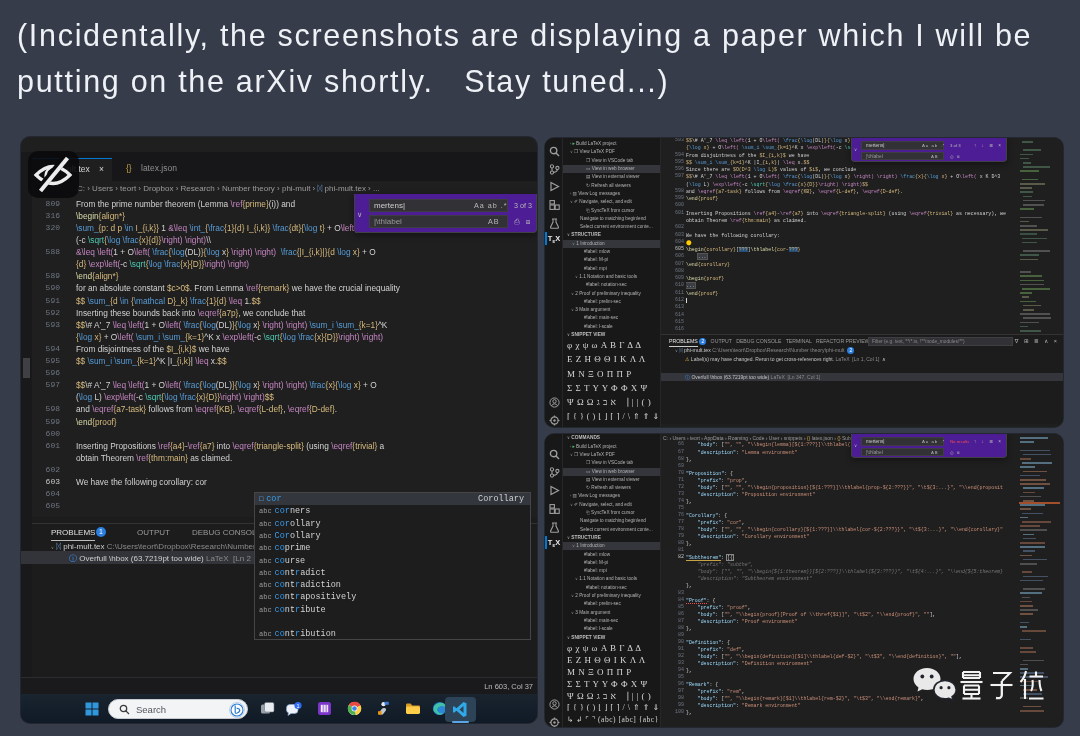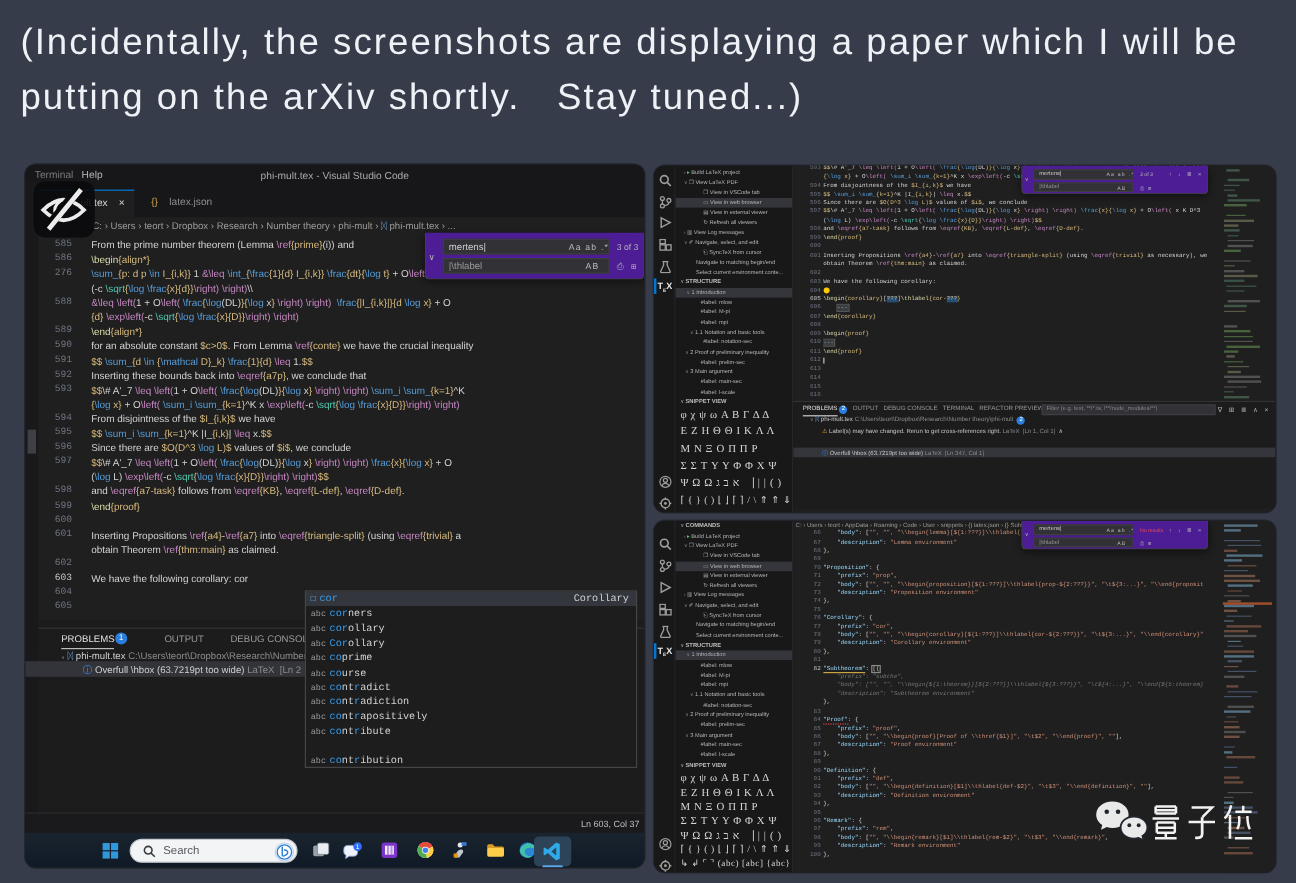--- a/index.html
+++ b/index.html
@@ -75,66 +75,60 @@
 .ptr .r1{position:absolute;left:14px;color:#cccccc;font-size:5.2px;white-space:pre}
 .ptr .r2{position:absolute;left:24px;color:#c5c5c5;font-size:5px;white-space:pre}
 .ptr .hirow{position:absolute;left:0;right:0;height:8.5px;background:#34363c}
 .dim{color:#8b8b8b}
 
 #wm{position:absolute;right:33px;top:666px;width:135px;height:42px}
 </style></head><body>
 <div id="page">
 <div id="headline">(Incidentally, the screenshots are displaying a paper which I will be<br>putting on the arXiv shortly.&nbsp;&nbsp; Stay tuned...)</div>
 <div id="lp" class="panel" style="left:21px;top:137px;width:516px;height:586px">
-<div class="titlebar">
-        <span class="menu" style="left:8px;color:#7a7a7a">Terminal</span>
-        <span class="menu" style="left:47px">Help</span>
-        <div class="wtitle">phi-mult.tex - Visual Studio Code</div>
-      </div>
 <div class="tabbar">
         <div class="tab1">
           <span style="position:absolute;left:28px;top:5px">...ult.tex</span>
           <span style="position:absolute;right:8px;top:5px">×</span>
         </div>
         <div class="tab2">
           <span style="position:absolute;left:13px;top:5px;color:#c8a342">{}</span>
           <span style="position:absolute;left:28px;top:5px">latex.json</span>
         </div>
       </div>
 <div class="crumb"><span style="padding-left:45px">C: › Users › teort › Dropbox › Research › Number theory › phi-mult › <span style="color:#6ea0d8">ᛞ</span> phi-mult.tex › ...</span></div>
 <div class="leftstrip">
         <div class="lthumb"></div>
       </div>
-<div class="lnum" style="top:60.7px">585</div>
+<div class="lnum" style="top:60.7px">809</div>
 <div class="lrow" style="top:60.7px"><span class="w">From the prime number theorem (Lemma </span><span class="m">\ref</span><span class="g">{prime}</span><span class="w">(i)) and</span></div>
-<div class="lnum" style="top:72.8px">586</div>
+<div class="lnum" style="top:72.8px">316</div>
 <div class="lrow" style="top:72.8px"><span class="y">\begin</span><span class="g">{align*}</span></div>
-<div class="lnum" style="top:84.9px">276</div>
+<div class="lnum" style="top:84.9px">320</div>
 <div class="lrow" style="top:84.9px"><span class="b">\sum_</span><span class="g">{p: d p </span><span class="b">\in</span><span class="g"> I_{i,k}}</span><span class="w"> 1 </span><span class="m">&amp;\leq </span><span class="b">\int_</span><span class="g">{</span><span class="b">\frac</span><span class="g">{1}{d}</span><span class="g"> I_{i,k}}</span><span class="w"> </span><span class="b">\frac</span><span class="g">{dt}{</span><span class="b">\log</span><span class="g"> t}</span><span class="w"> + O</span><span class="m">\left(</span></div>
 <div class="lrow" style="top:97.0px"><span class="w">(-c </span><span class="t">\sqrt</span><span class="g">{</span><span class="b">\log </span><span class="b">\frac</span><span class="g">{x}{d}</span><span class="g">}</span><span class="m">\right)</span><span class="w"> </span><span class="m">\right)</span><span class="w">\\</span></div>
 <div class="lnum" style="top:109.1px">588</div>
 <div class="lrow" style="top:109.1px"><span class="m">&amp;\leq \left(</span><span class="w">1 + O</span><span class="m">\left( </span><span class="b">\frac</span><span class="g">{</span><span class="b">\log</span><span class="w">(DL)</span><span class="g">}{</span><span class="b">\log</span><span class="w"> x</span><span class="g">}</span><span class="w"> </span><span class="m">\right)</span><span class="w"> </span><span class="m">\right)</span><span class="w">  </span><span class="b">\frac</span><span class="g">{|I_{i,k}|}{d </span><span class="b">\log</span><span class="g"> x}</span><span class="w"> + O</span></div>
 <div class="lrow" style="top:121.2px"><span class="g">{d}</span><span class="w"> </span><span class="m">\exp\left(</span><span class="w">-c </span><span class="t">\sqrt</span><span class="g">{</span><span class="b">\log </span><span class="b">\frac</span><span class="g">{x}{D}</span><span class="g">}</span><span class="m">\right)</span><span class="w"> </span><span class="m">\right)</span></div>
 <div class="lnum" style="top:133.3px">589</div>
 <div class="lrow" style="top:133.3px"><span class="y">\end</span><span class="g">{align*}</span></div>
 <div class="lnum" style="top:145.4px">590</div>
-<div class="lrow" style="top:145.4px"><span class="w">for an absolute constant </span><span class="g">$c&gt;0$</span><span class="w">. From Lemma </span><span class="m">\ref</span><span class="g">{conte}</span><span class="w"> we have the crucial inequality</span></div>
+<div class="lrow" style="top:145.4px"><span class="w">for an absolute constant </span><span class="g">$c&gt;0$</span><span class="w">. From Lemma </span><span class="m">\ref</span><span class="g">{remark}</span><span class="w"> we have the crucial inequality</span></div>
 <div class="lnum" style="top:157.5px">591</div>
 <div class="lrow" style="top:157.5px"><span class="g">$$ </span><span class="b">\sum_</span><span class="g">{d </span><span class="b">\in</span><span class="g"> {</span><span class="b">\mathcal</span><span class="g"> D}_k}</span><span class="w"> </span><span class="b">\frac</span><span class="g">{1}{d}</span><span class="w"> </span><span class="m">\leq</span><span class="w"> 1.</span><span class="g">$$</span></div>
 <div class="lnum" style="top:169.6px">592</div>
 <div class="lrow" style="top:169.6px"><span class="w">Inserting these bounds back into </span><span class="m">\eqref</span><span class="g">{a7p}</span><span class="w">, we conclude that</span></div>
 <div class="lnum" style="top:181.7px">593</div>
 <div class="lrow" style="top:181.7px"><span class="g">$$</span><span class="w">\# A'_7 </span><span class="m">\leq \left(</span><span class="w">1 + O</span><span class="m">\left( </span><span class="b">\frac</span><span class="g">{</span><span class="b">\log</span><span class="w">(DL)</span><span class="g">}{</span><span class="b">\log</span><span class="w"> x</span><span class="g">}</span><span class="w"> </span><span class="m">\right) \right)</span><span class="w"> </span><span class="b">\sum_i</span><span class="w"> </span><span class="b">\sum_</span><span class="g">{k=1}</span><span class="w">^K </span></div>
 <div class="lrow" style="top:193.8px"><span class="g">{</span><span class="b">\log</span><span class="g"> x}</span><span class="w"> + O</span><span class="m">\left( </span><span class="b">\sum_i</span><span class="w"> </span><span class="b">\sum_</span><span class="g">{k=1}</span><span class="w">^K x </span><span class="m">\exp\left(</span><span class="w">-c </span><span class="t">\sqrt</span><span class="g">{</span><span class="b">\log </span><span class="b">\frac</span><span class="g">{x}{D}</span><span class="g">}</span><span class="m">\right) \right)</span></div>
 <div class="lnum" style="top:205.9px">594</div>
 <div class="lrow" style="top:205.9px"><span class="w">From disjointness of the </span><span class="g">$I_{i,k}$</span><span class="w"> we have</span></div>
 <div class="lnum" style="top:218.0px">595</div>
 <div class="lrow" style="top:218.0px"><span class="g">$$ </span><span class="b">\sum_i</span><span class="w"> </span><span class="b">\sum_</span><span class="g">{k=1}</span><span class="w">^K |I_</span><span class="g">{i,k}</span><span class="w">| </span><span class="m">\leq</span><span class="w"> x.</span><span class="g">$$</span></div>
 <div class="lnum" style="top:230.1px">596</div>
-<div class="lrow" style="top:230.1px"><span class="w">Since there are </span><span class="g">$O(D^3 </span><span class="b">\log</span><span class="g"> L)$</span><span class="w"> values of </span><span class="g">$i$</span><span class="w">, we conclude</span></div>
 <div class="lnum" style="top:242.2px">597</div>
 <div class="lrow" style="top:242.2px"><span class="g">$$</span><span class="w">\# A'_7 </span><span class="m">\leq \left(</span><span class="w">1 + O</span><span class="m">\left( </span><span class="b">\frac</span><span class="g">{</span><span class="b">\log</span><span class="w">(DL)</span><span class="g">}{</span><span class="b">\log</span><span class="w"> x</span><span class="g">}</span><span class="w"> </span><span class="m">\right) \right)</span><span class="w"> </span><span class="b">\frac</span><span class="g">{x}{</span><span class="b">\log</span><span class="g"> x}</span><span class="w"> + O</span></div>
 <div class="lrow" style="top:254.3px"><span class="w">(</span><span class="b">\log</span><span class="w"> L) </span><span class="m">\exp\left(</span><span class="w">-c </span><span class="t">\sqrt</span><span class="g">{</span><span class="b">\log </span><span class="b">\frac</span><span class="g">{x}{D}</span><span class="g">}</span><span class="m">\right) \right)</span><span class="g">$$</span></div>
 <div class="lnum" style="top:266.4px">598</div>
 <div class="lrow" style="top:266.4px"><span class="w">and </span><span class="m">\eqref</span><span class="g">{a7-task}</span><span class="w"> follows from </span><span class="m">\eqref</span><span class="g">{KB}</span><span class="w">, </span><span class="m">\eqref</span><span class="g">{L-def}</span><span class="w">, </span><span class="m">\eqref</span><span class="g">{D-def}</span><span class="w">.</span></div>
 <div class="lnum" style="top:278.5px">599</div>
 <div class="lrow" style="top:278.5px"><span class="y">\end</span><span class="g">{proof}</span></div>
 <div class="lnum" style="top:290.6px">600</div>
 <div class="lnum" style="top:302.7px">601</div>
 <div class="lrow" style="top:302.7px"><span class="w">Inserting Propositions </span><span class="m">\ref</span><span class="g">{a4}</span><span class="w">-</span><span class="m">\ref</span><span class="g">{a7}</span><span class="w"> into </span><span class="m">\eqref</span><span class="g">{triangle-split}</span><span class="w"> (using </span><span class="m">\eqref</span><span class="g">{trivial}</span><span class="w"> a</span></div>

